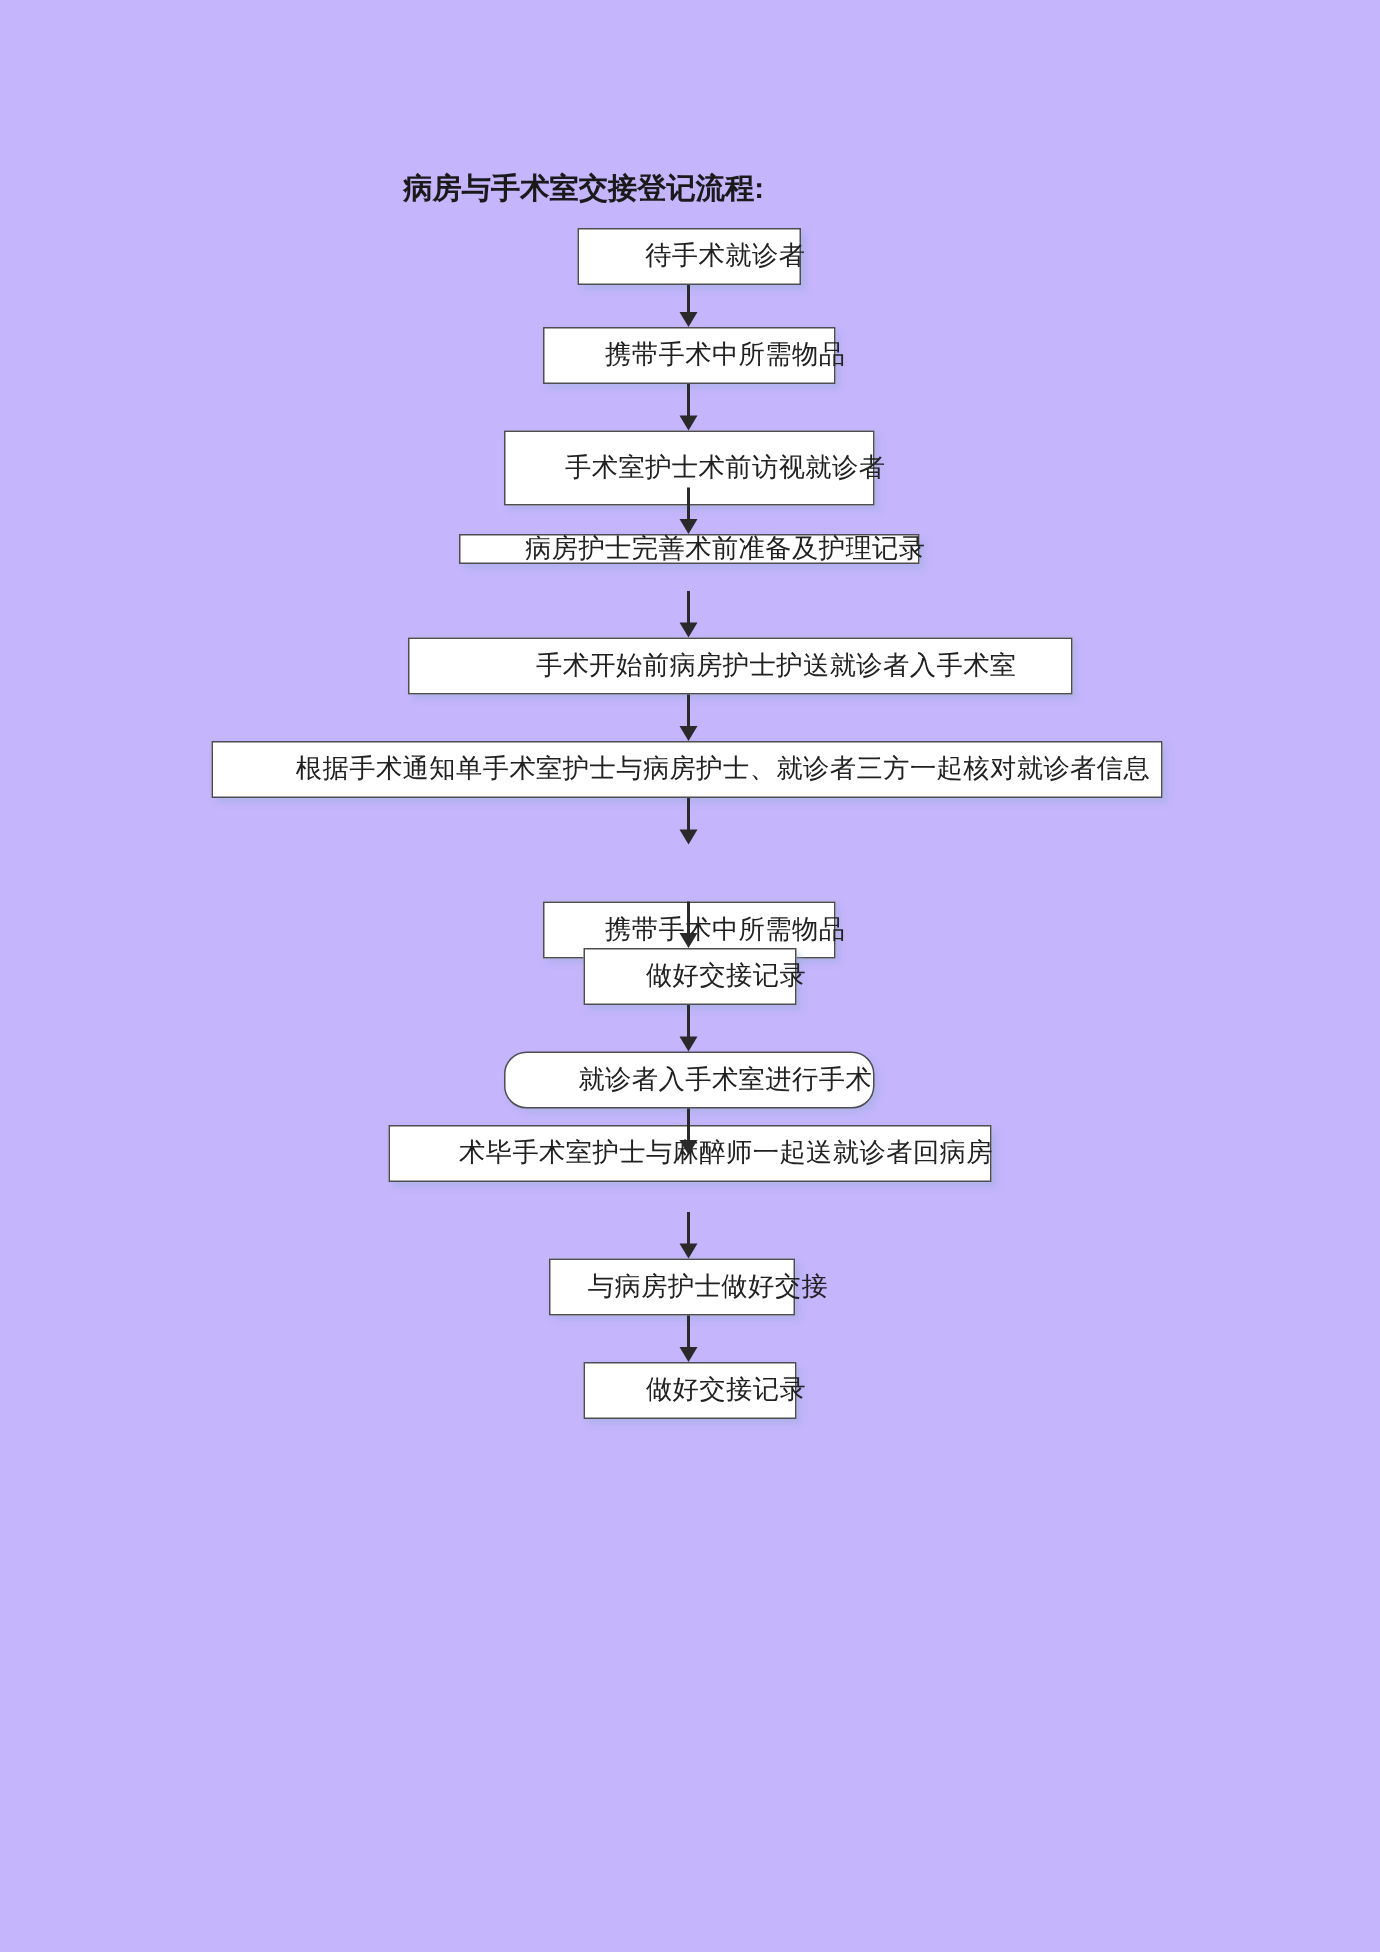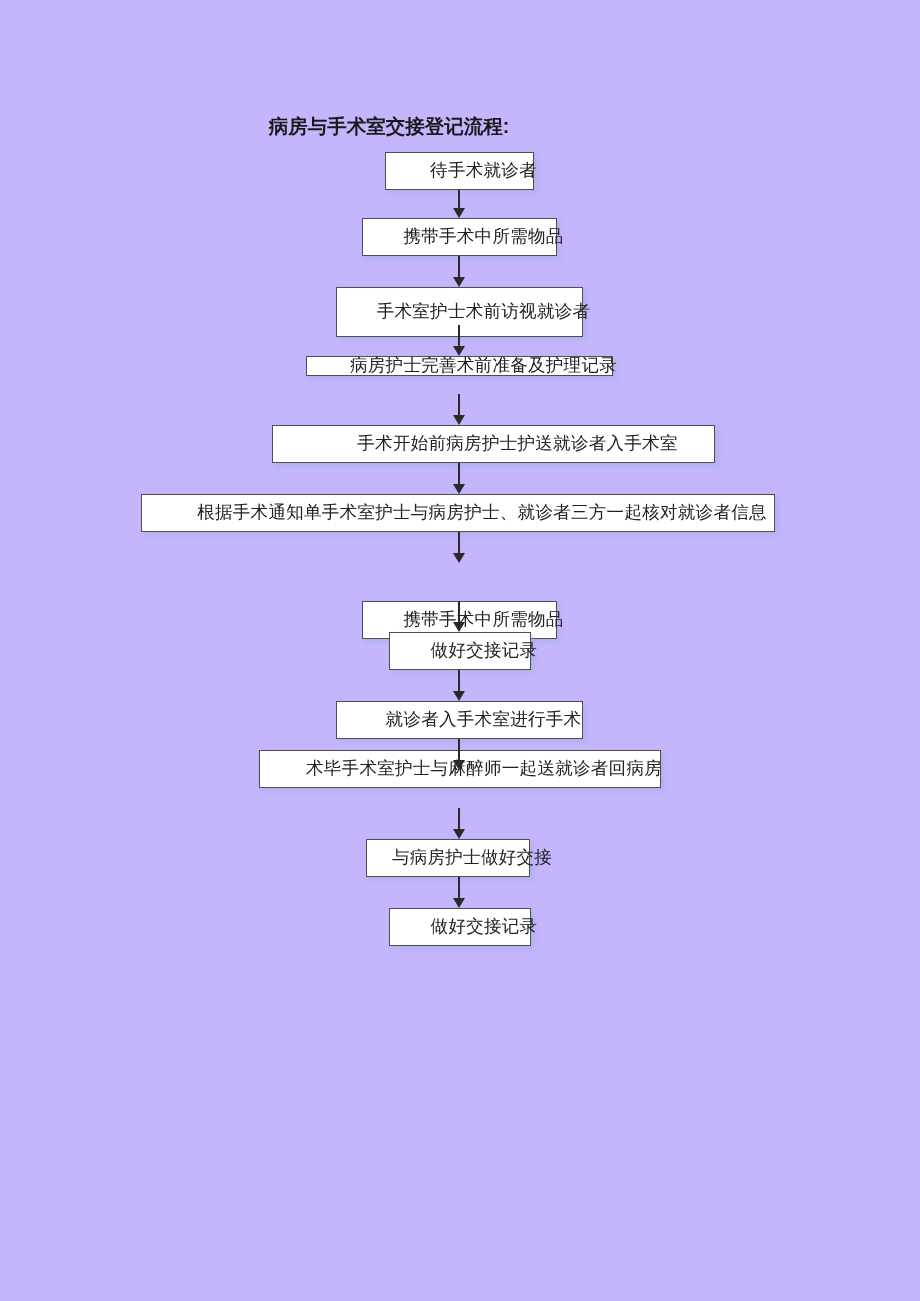--- a/index.html
+++ b/index.html
@@ -117,21 +117,21 @@
       </div>
       <div class="node" style="left: 141px; top: 494px; width: 634px; height: 38px;">
         <span class="node-text">根据手术通知单手术室护士与病房护士、就诊者三方一起核对就诊者信息</span>
       </div>
       <div class="node" style="left: 362px; top: 563px; width: 195px; height: 38px; margin-top: 38px;">
         <span class="node-text">携带手术中所需物品</span>
       </div>
       <div class="node" style="left: 389px; top: 632px; width: 142px; height: 38px;">
         <span class="node-text">做好交接记录</span>
       </div>
-      <div class="node" style="left: 336px; top: 701px; width: 247px; height: 38px;">
+      <div class="node" style="left: 336px; top: 701px; width: 247px; height: 38px; border-radius: 15px;">
         <span class="node-text">就诊者入手术室进行手术</span>
       </div>
       <div class="node" style="left: 259px; top: 750px; width: 402px; height: 38px;">
         <span class="node-text">术毕手术室护士与麻醉师一起送就诊者回病房</span>
       </div>
       <div class="node" style="left: 366px; top: 839px; width: 164px; height: 38px;">
         <span class="node-text">与病房护士做好交接</span>
       </div>
       <div class="node" style="left: 389px; top: 908px; width: 142px; height: 38px;">
         <span class="node-text">做好交接记录</span>

